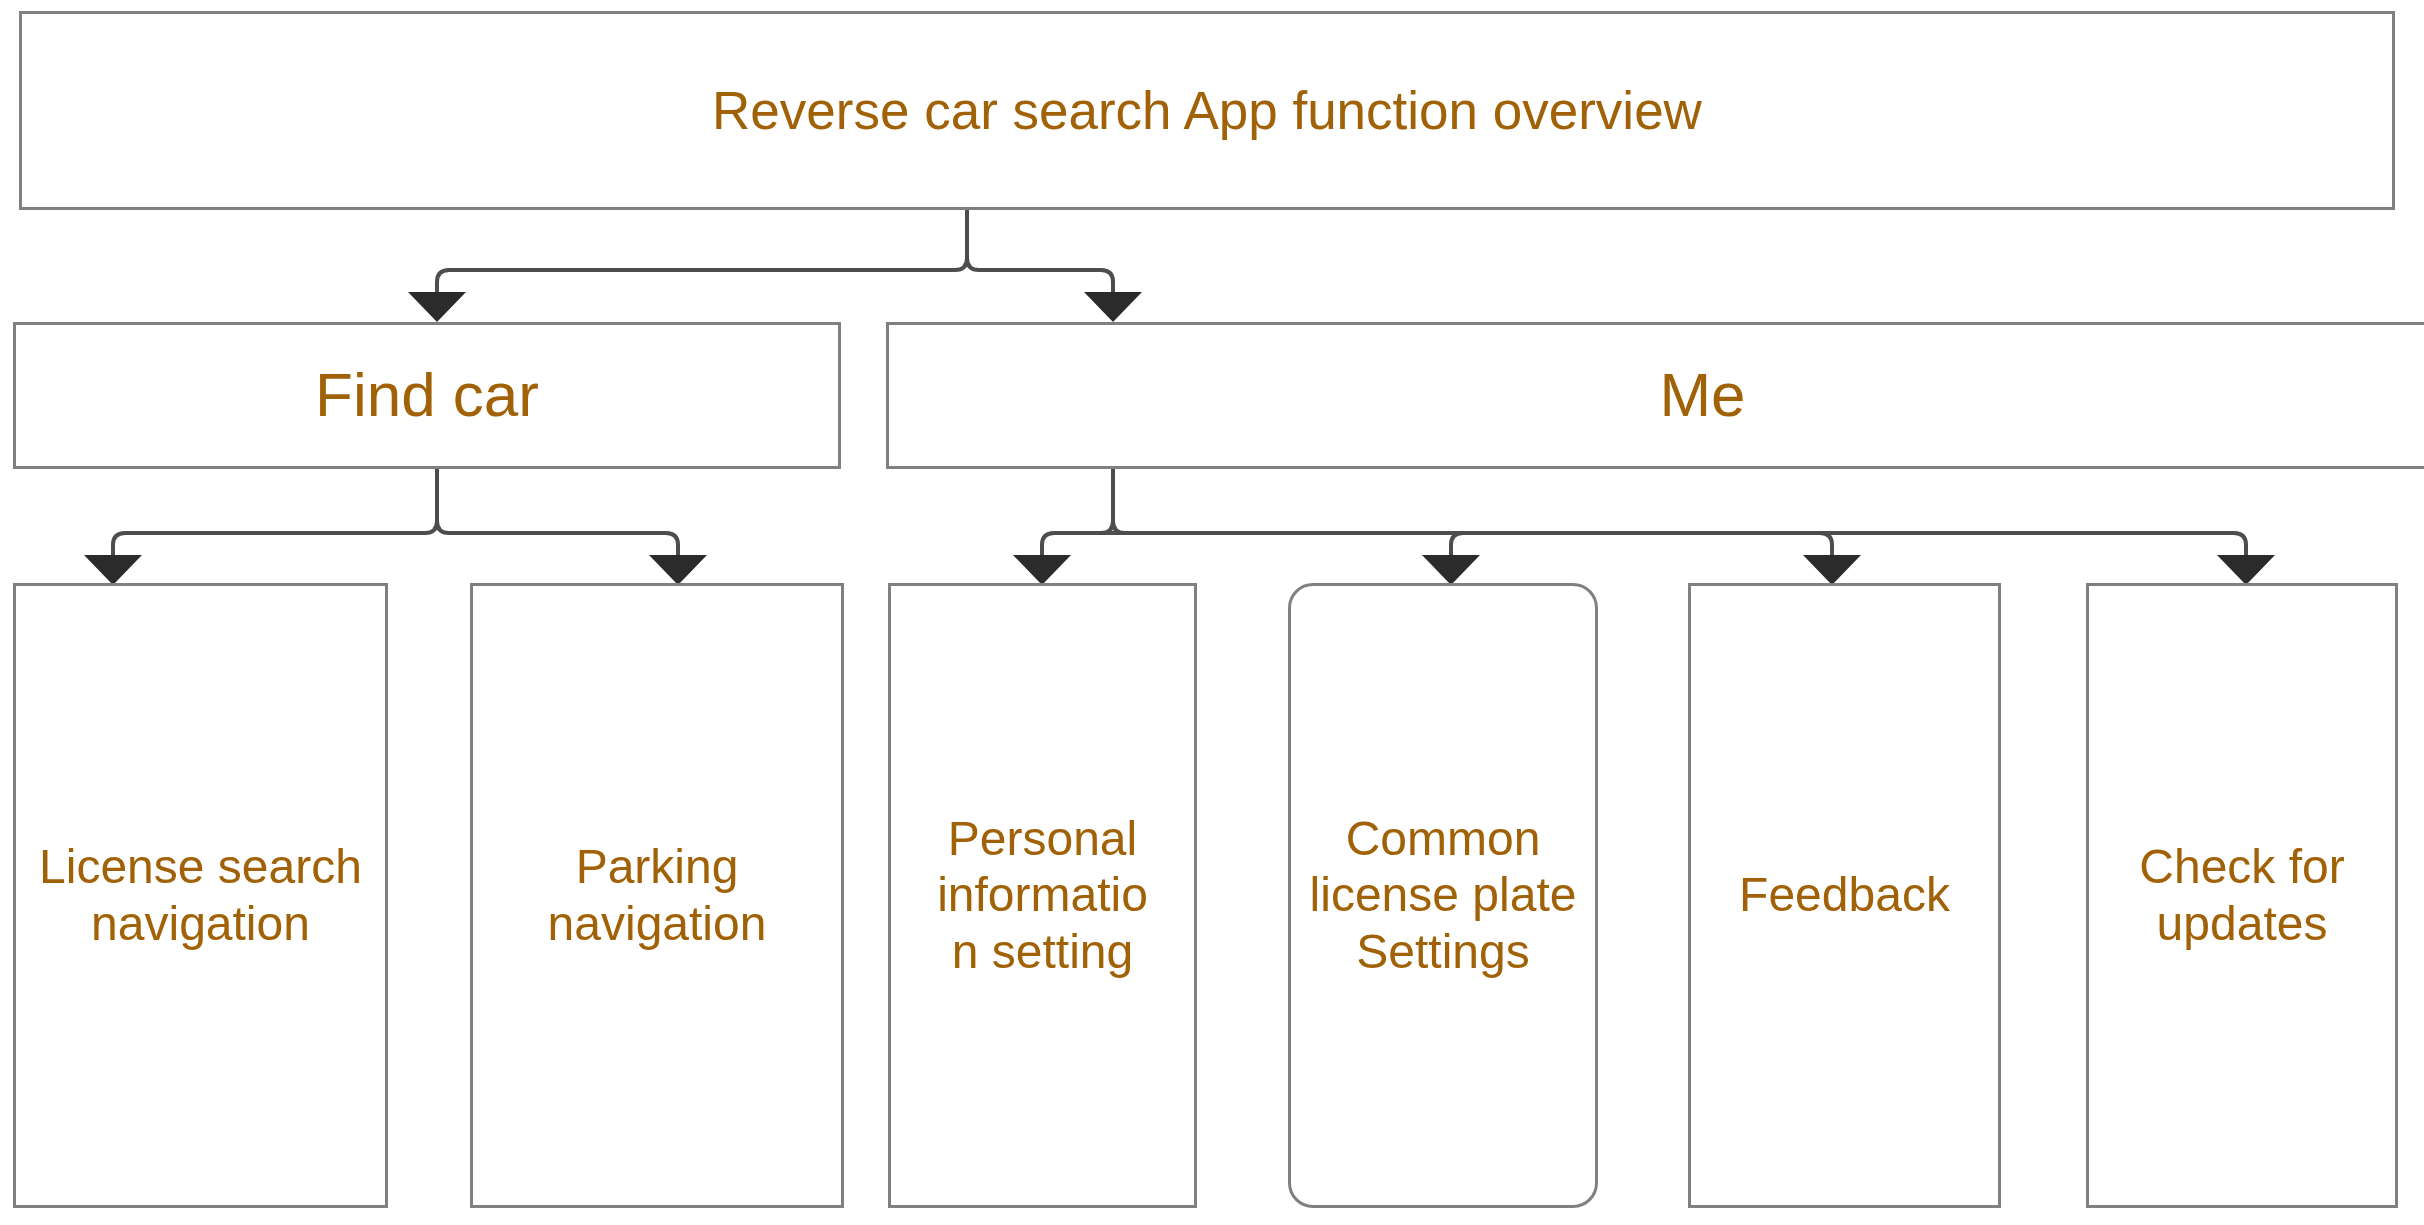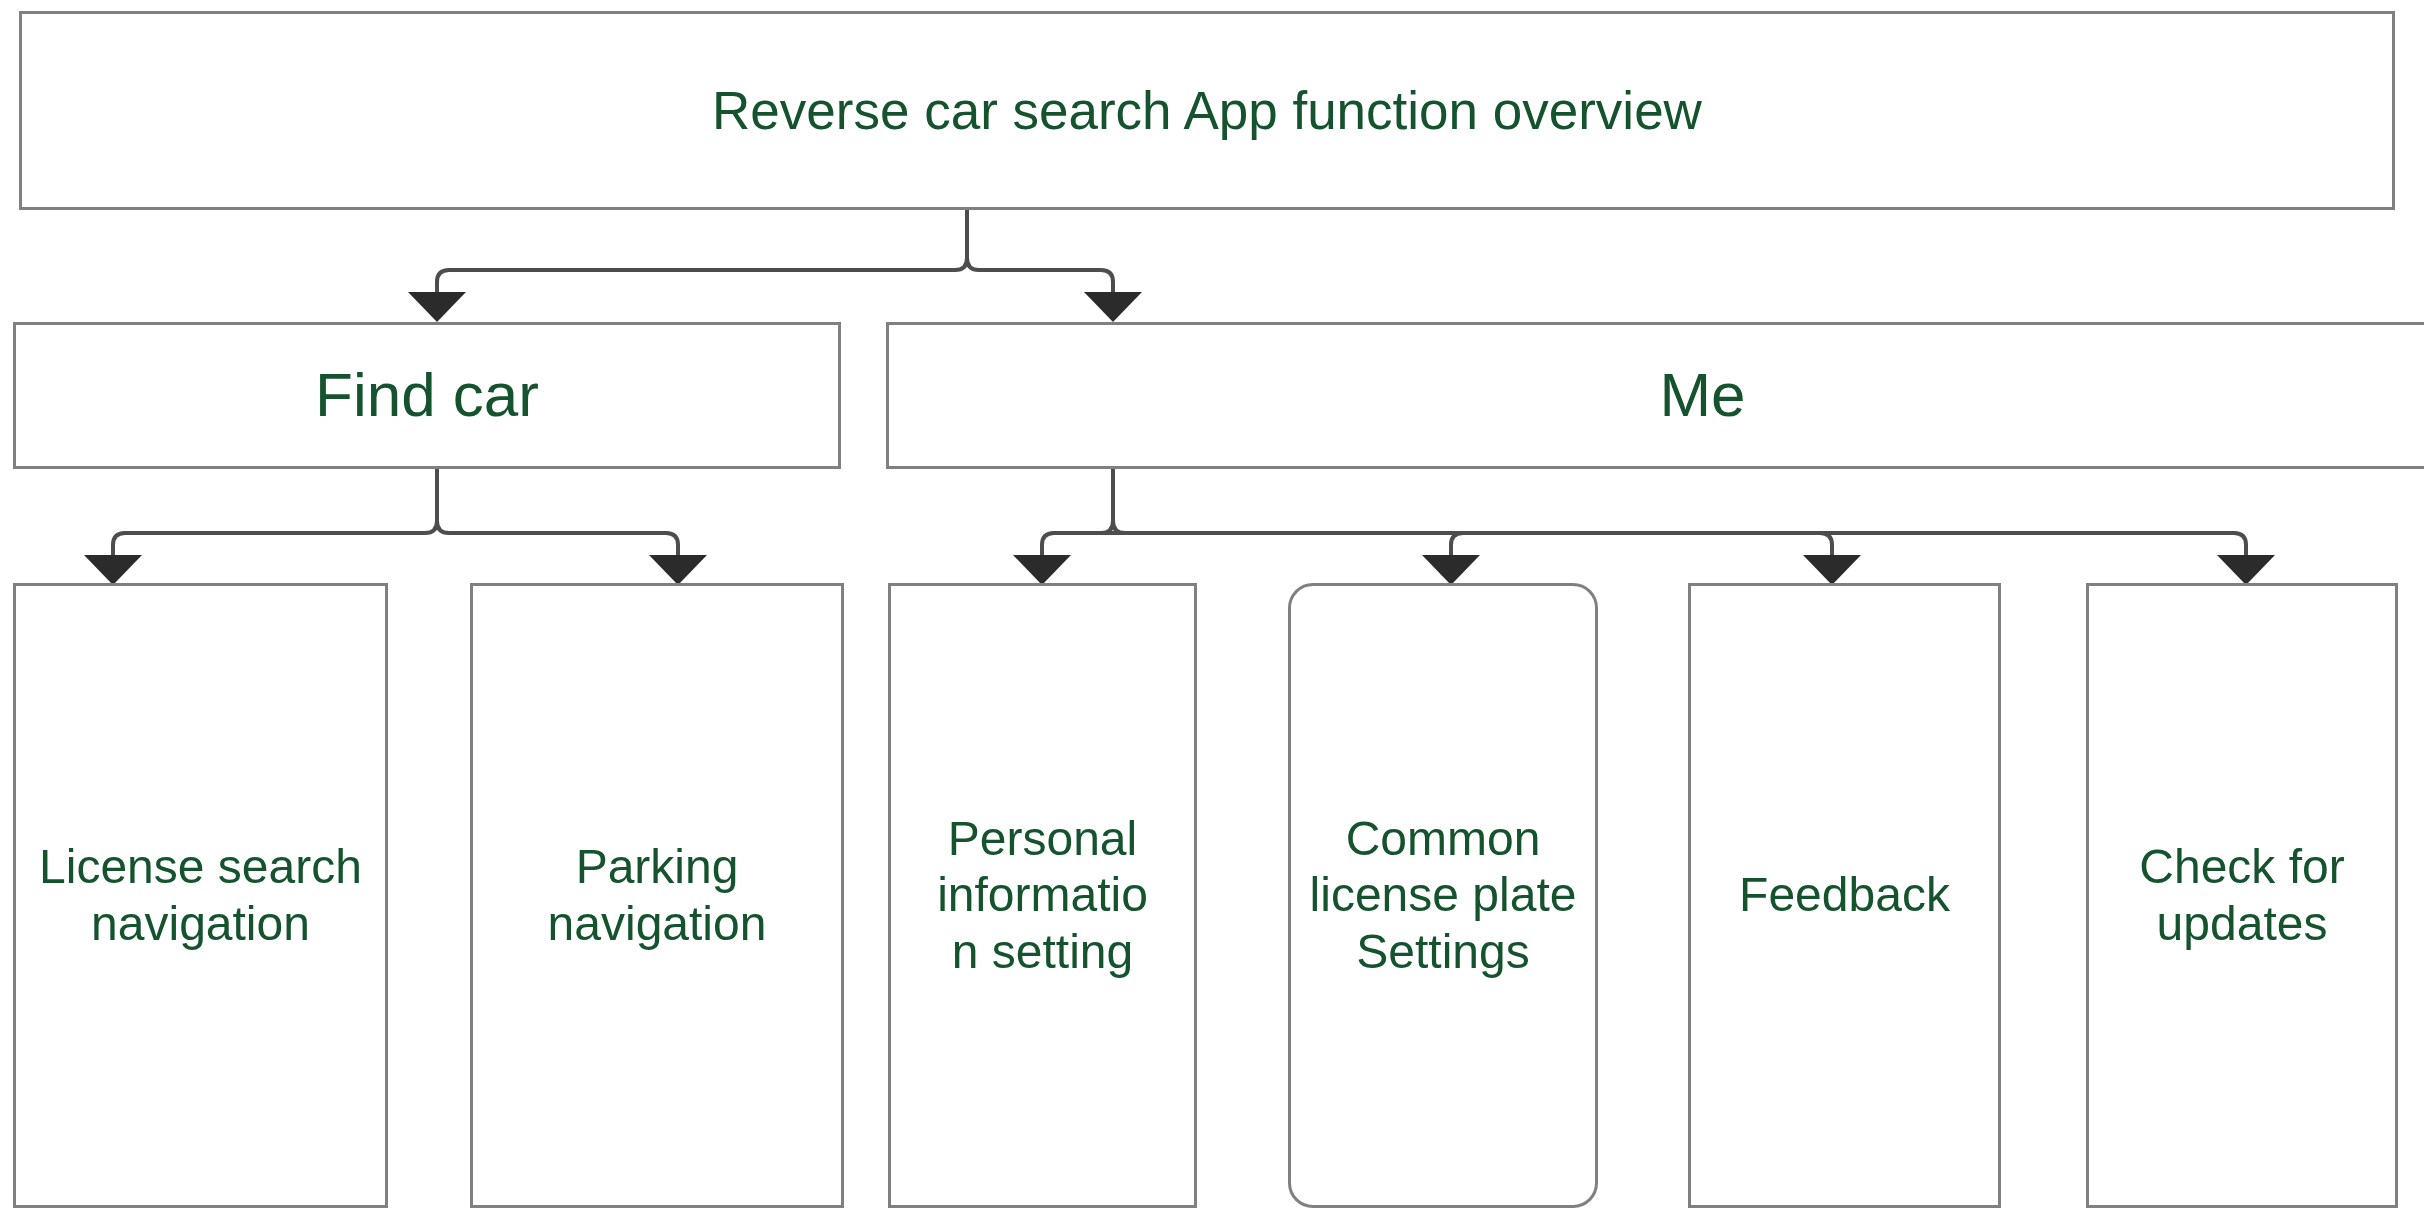--- a/index.html
+++ b/index.html
@@ -19,21 +19,21 @@
     position: absolute;
     box-sizing: border-box;
     background: #ffffff;
     border: 3px solid #808080;
     display: flex;
     align-items: center;
     justify-content: center;
     text-align: center;
   }
   .node-label {
-    color: #14532d;
+    color: #a16207;
     font-weight: 400;
     line-height: 1.17;
     padding: 0 6px;
     white-space: pre-line;
   }
   
   #node-root {
     left: 19px;
     top: 11px;
     width: 2376px;

